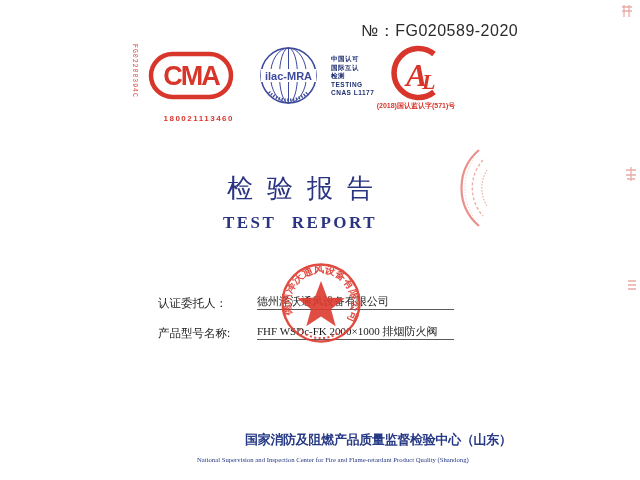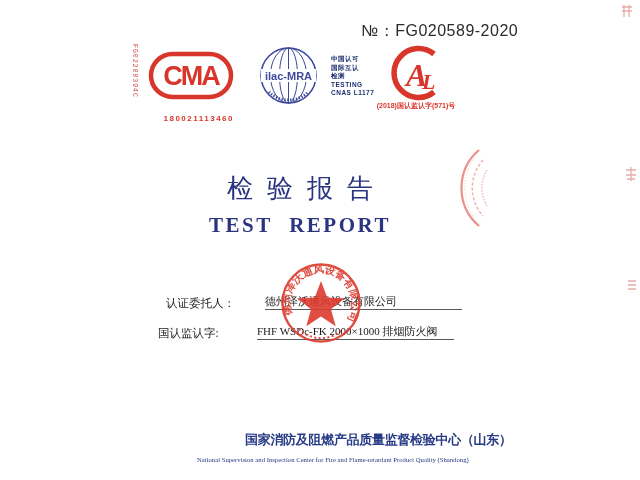--- a/index.html
+++ b/index.html
@@ -34,36 +34,36 @@
 
   
   .title-cn {
     left:140px; top:171px; width:320px; text-align:center;
     font-size:26px; font-weight:normal; color:#2a3480;
     letter-spacing:14px; padding-left:14px;
   }
   .title-en {
     left:140px; top:213px; width:320px; text-align:center;
     font-family:"Liberation Serif", serif; font-weight:bold;
-    font-size:21px; color:#2a3480; letter-spacing:2.5px; word-spacing:9px;
+    font-size:17px; color:#2a3480; letter-spacing:2.5px; word-spacing:9px;
   }
 
   
   .form-row { position:absolute; left:158px; width:300px; height:18px; }
   .form-label {
     position:absolute; left:0; top:0; width:98px;
     font-family:"Liberation Serif", serif; font-size:11.5px; color:#1c1c1c;
   }
   .form-value {
     position:absolute; left:99px; top:-2px; width:197px; height:16px;
     border-bottom:1.4px solid #5a5a5a;
     font-family:"Liberation Serif", serif; font-size:11px; color:#1c1c1c;
     white-space:nowrap;
   }
-  #row1 { top:296px;margin-left:8px; } #row2 { top:326px; } #row3 { top:357px; }
+  #row1 { top:296px; } #row2 { top:326px; } #row3 { top:357px; }
 
   
   .stamp-main { left:251px; top:233px; opacity:0.9; }
   .stamp-edge { left:452px; top:148px; opacity:0.8; }
   .speck { opacity:0.6; }
   #speck1 { left:620px; top:4px; } #speck2 { left:624px; top:166px; } #speck3 { left:626px; top:278px; }
 
   
   .footer-logo { left:151px; top:429px; }
   .footer-cn {
@@ -125,21 +125,21 @@
   <div class="abs cal-approval">(2018)国认监认字(571)号</div>
 
   <div class="abs title-cn">检验报告</div>
   <div class="abs title-en">TEST REPORT</div>
 
   <div class="form-row" id="row1">
     <div class="form-label">认证委托人：</div>
     <div class="form-value">德州泽沃通风设备有限公司</div>
   </div>
   <div class="form-row" id="row2">
-    <div class="form-label">国认监认字:</div>
+    <div class="form-label">产品型号名称:</div>
     <div class="form-value">FHF WSDc-FK 2000×1000 排烟防火阀</div>
   </div>
   <div class="form-row" id="row3">
   </div>
 
   <div class="abs stamp-main">
     <svg width="140" height="140" viewBox="0 0 140 140">
       <defs>
         <path id="sealArc" d="M 42,84 A 31,31 0 1 1 98,84" fill="none"></path>
       </defs>

